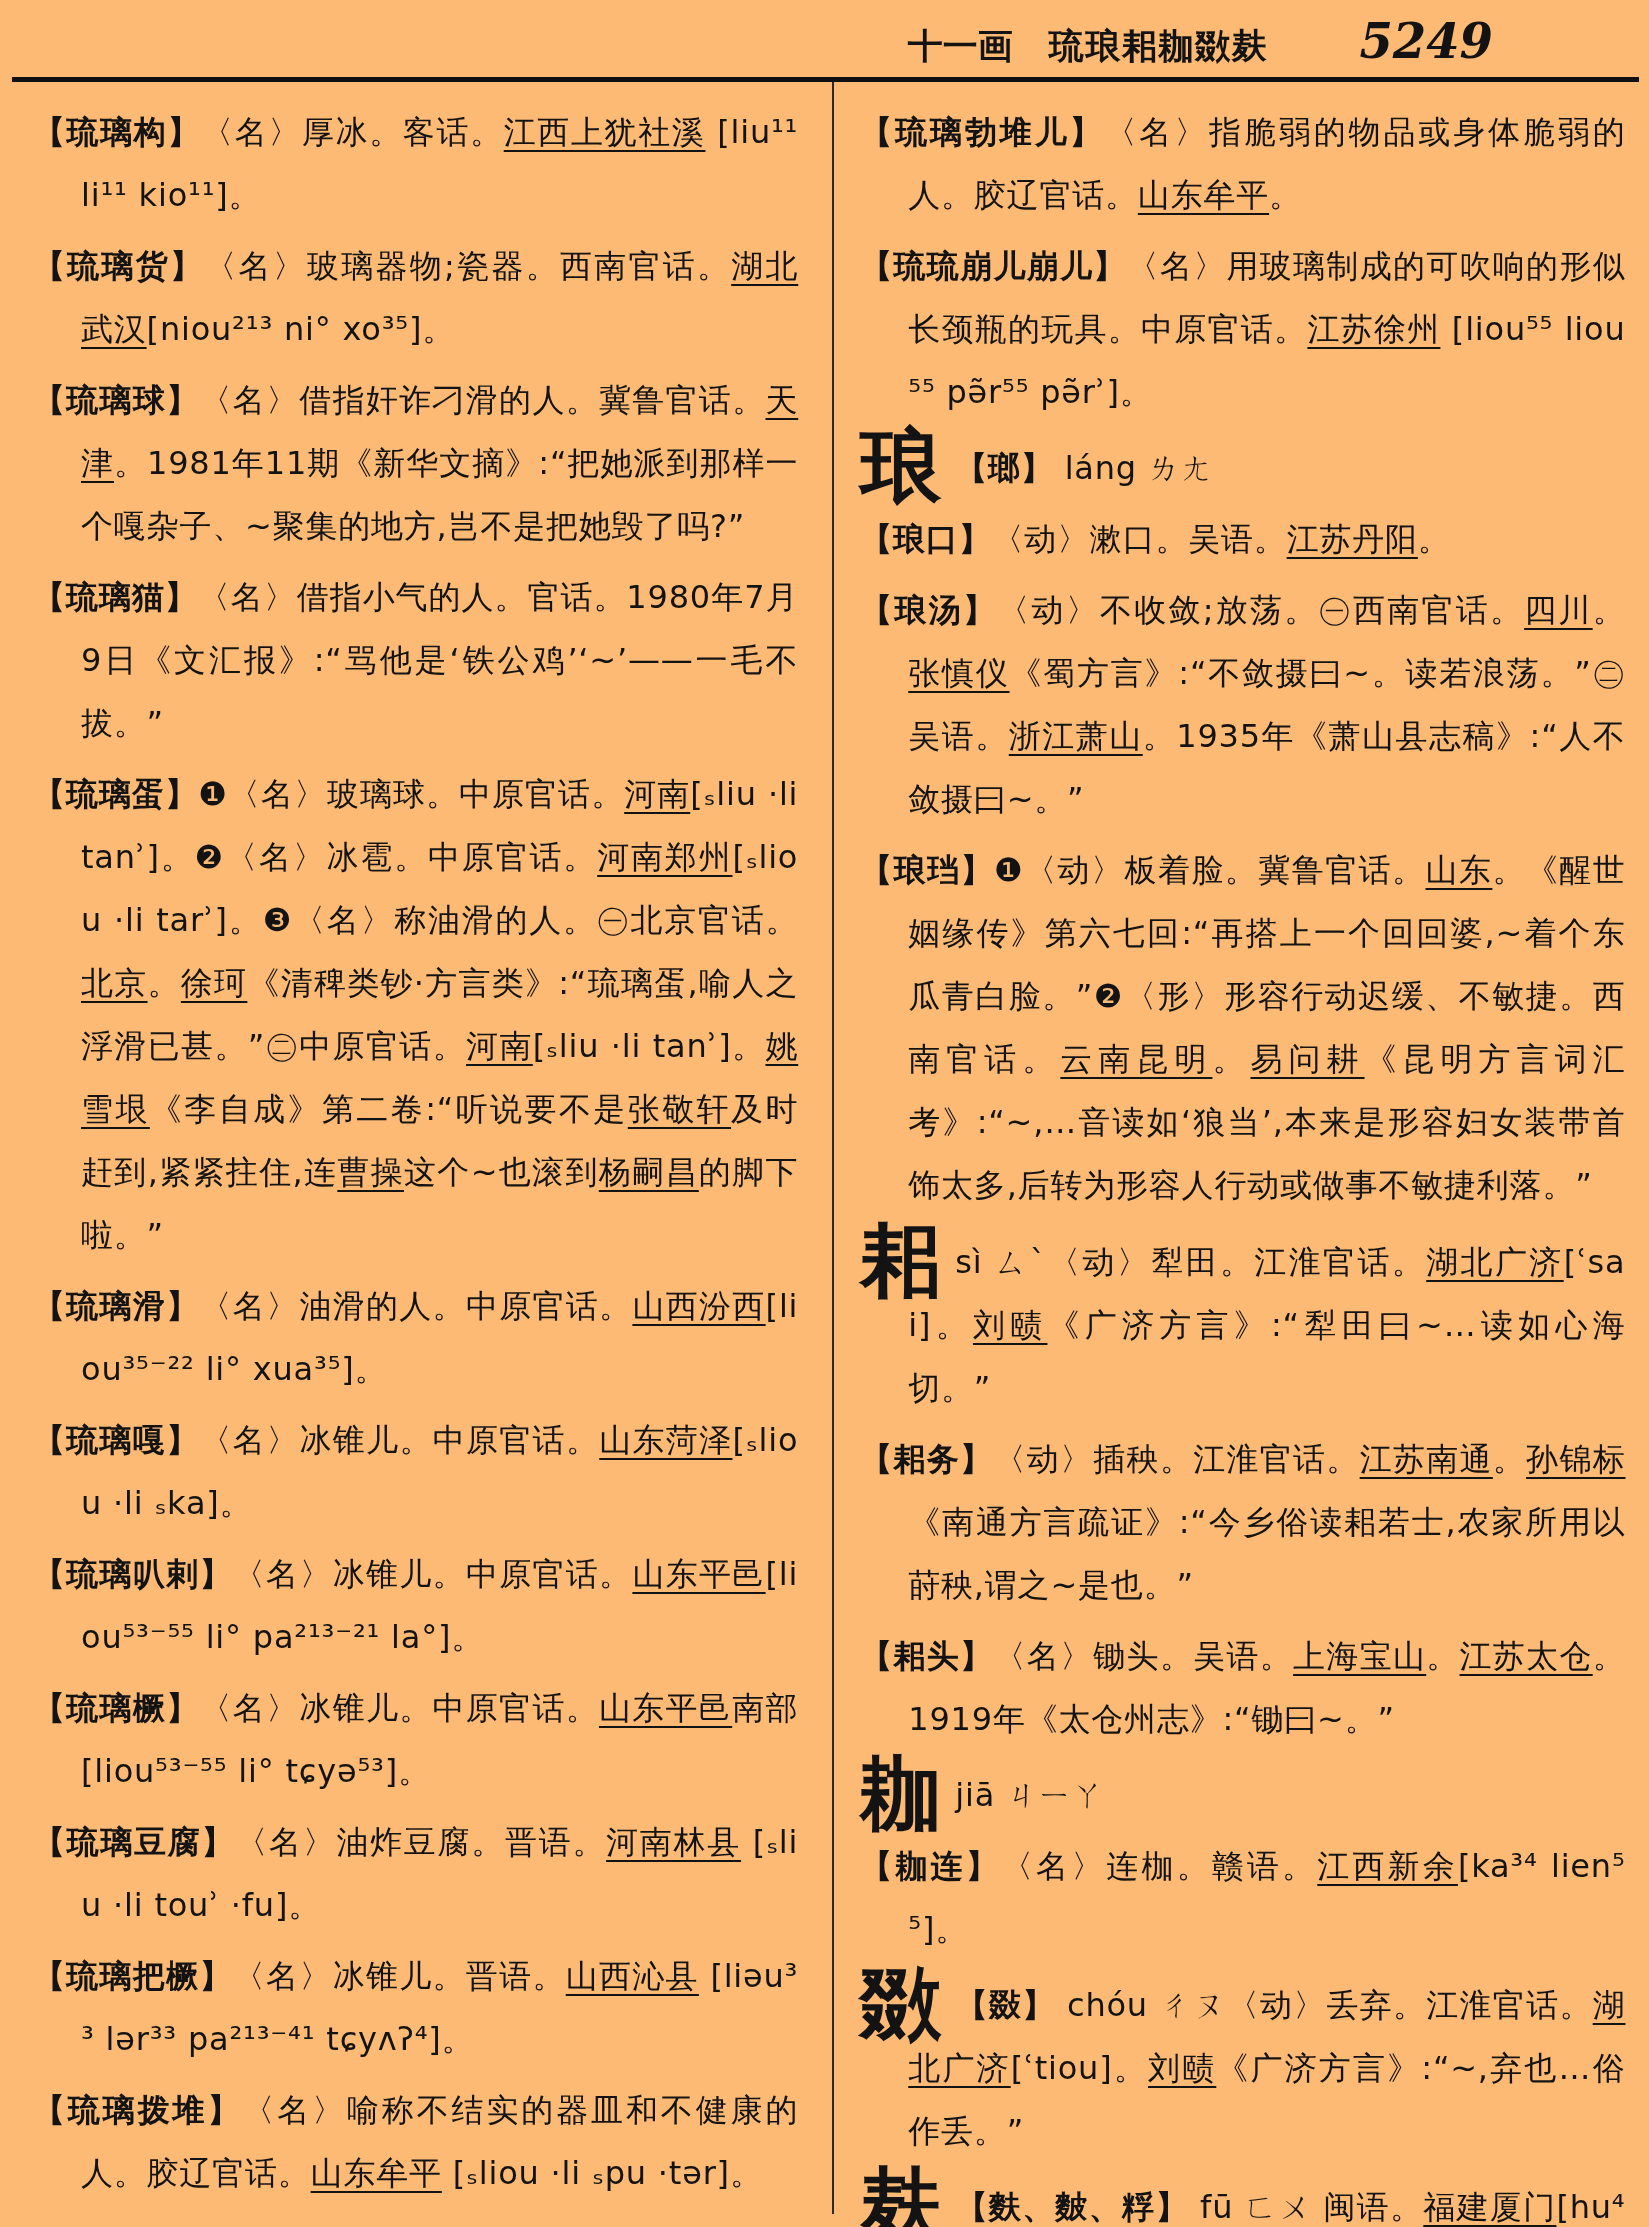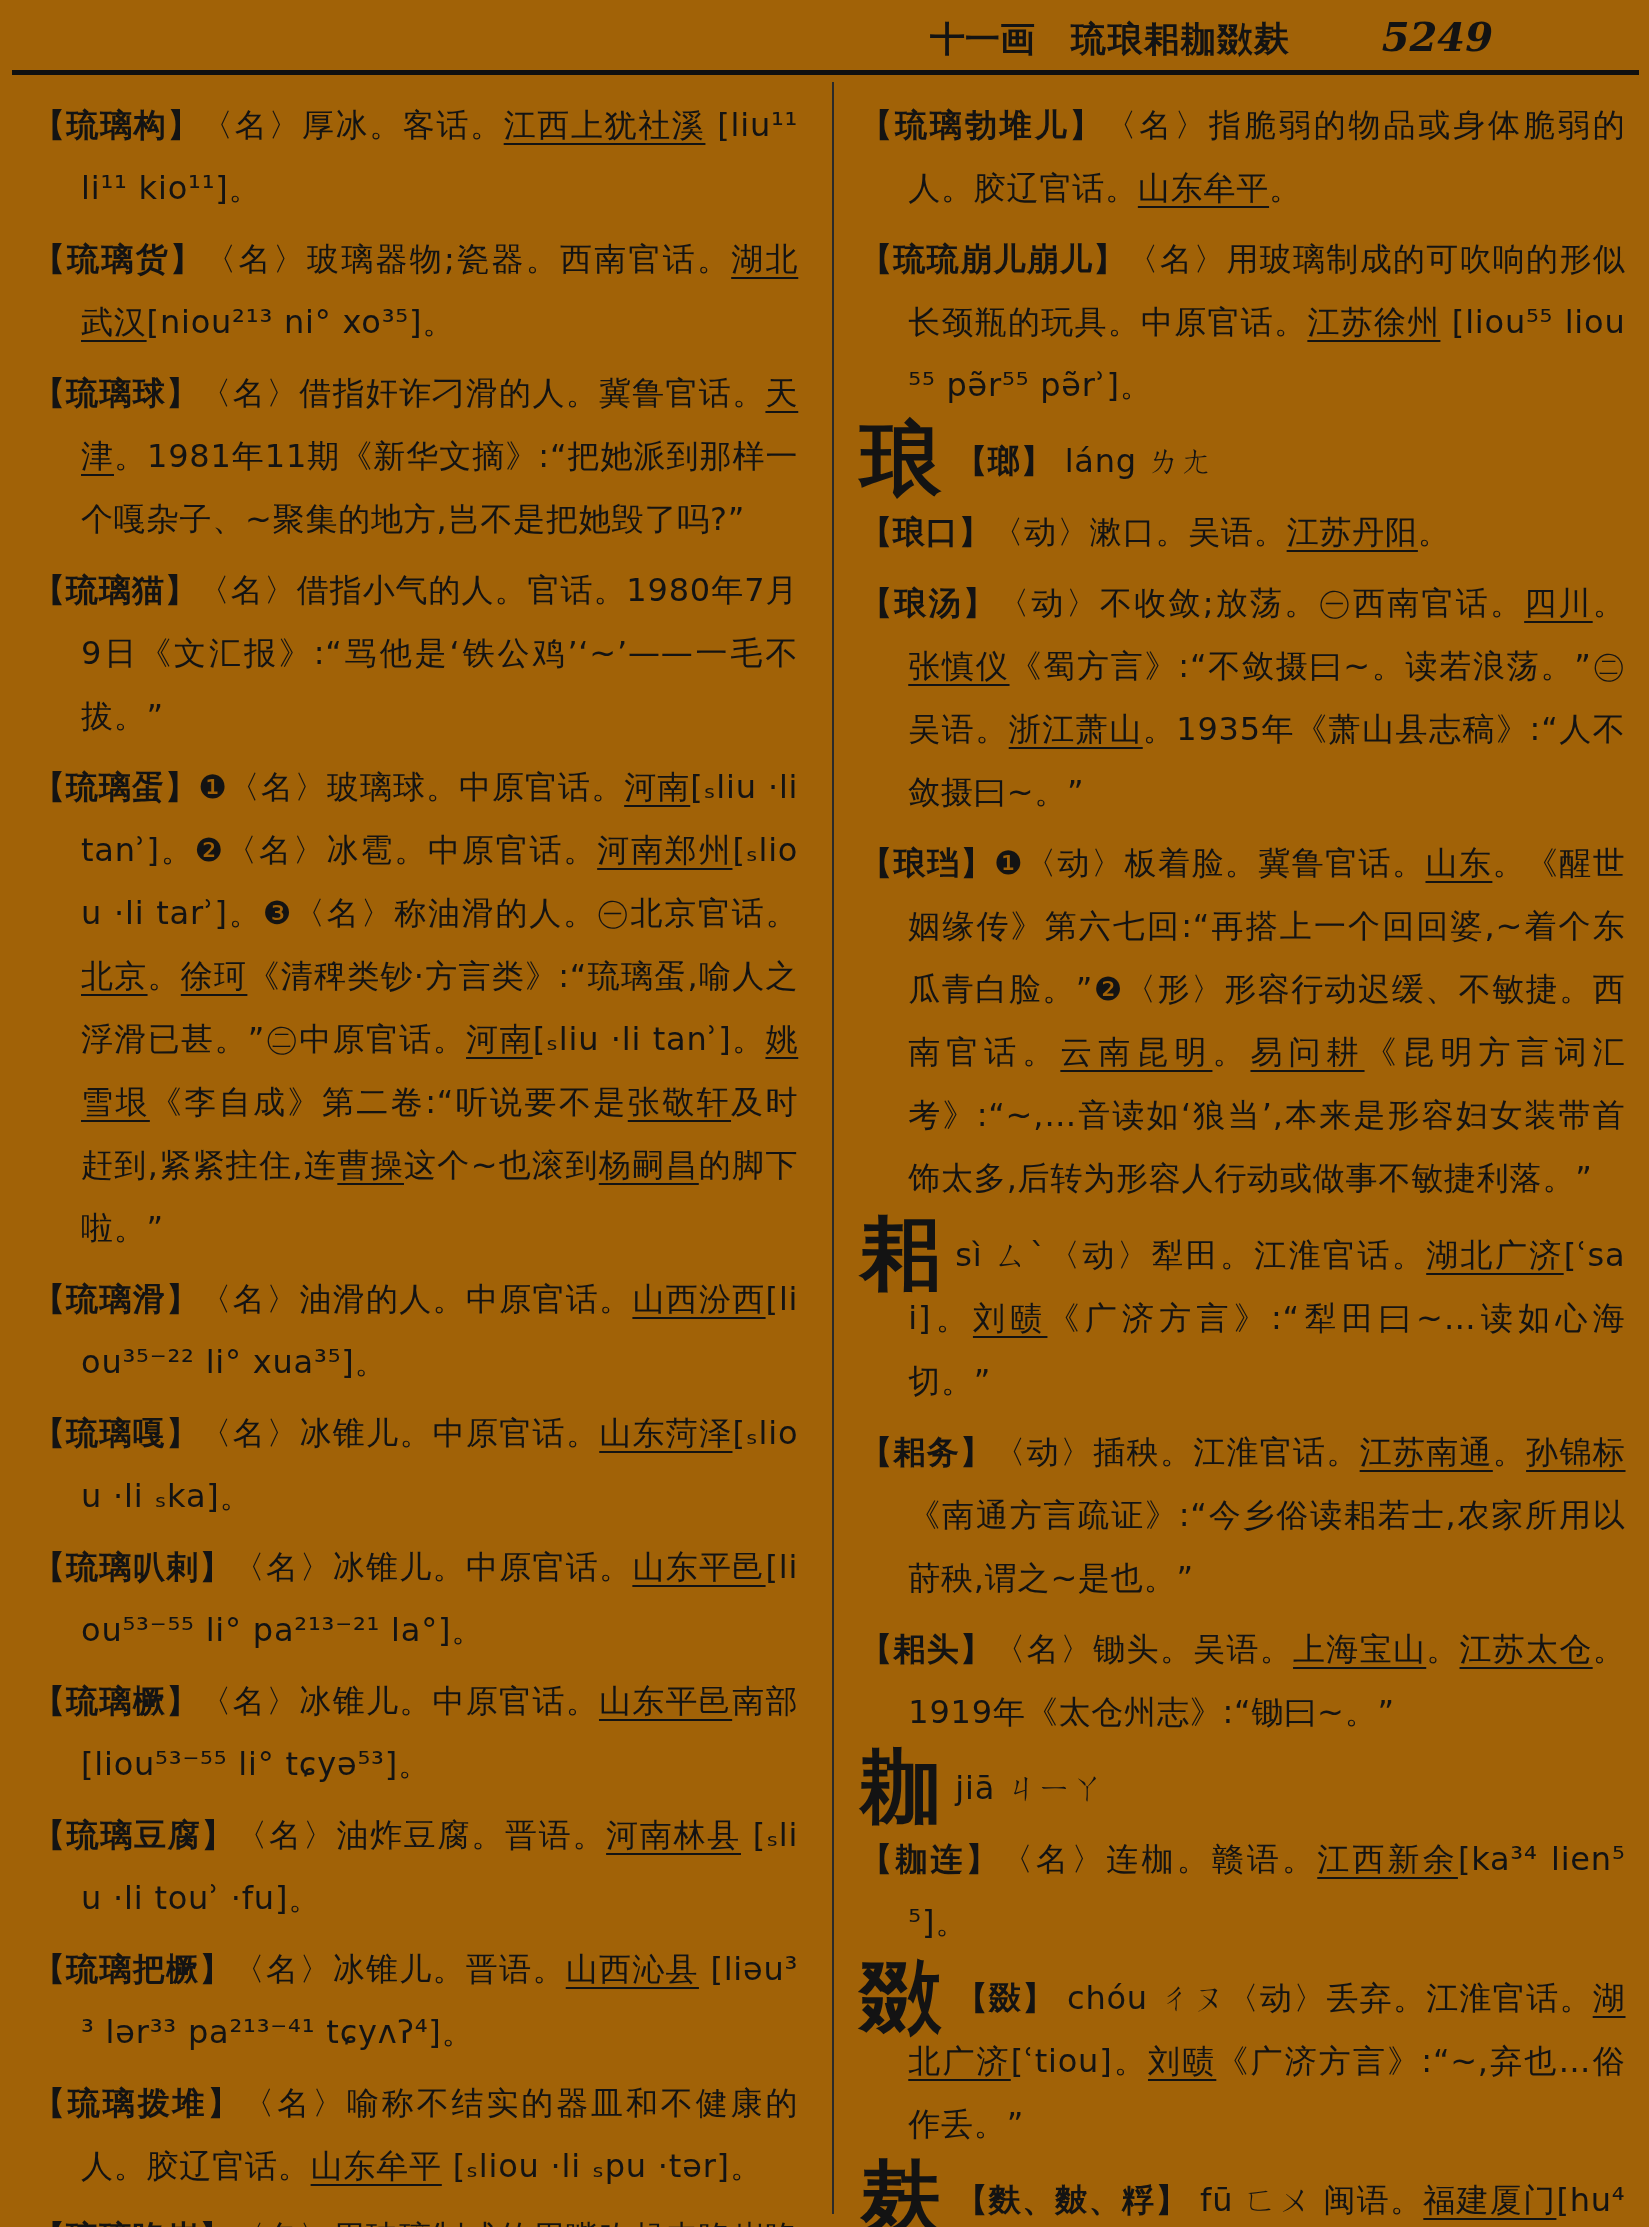--- a/index.html
+++ b/index.html
@@ -1,32 +1,32 @@
 <!DOCTYPE html>
 <html style="font-size:13.2px"><head>
 <meta charset="utf-8">
 <style>
   html,body{margin:0;padding:0;background:#e8e8e4;}
   .page{
     width:1650px;height:2227px;
-    background:#a16207;color:#131313;
+    background:#fdba74;color:#131313;
     font-family:"DejaVu Sans","Liberation Sans",sans-serif;
     position:relative;overflow:hidden;
     box-sizing:border-box;
   }
   .header{
     display:flex;justify-content:flex-end;align-items:baseline;
     padding:13.2px 157px 6.6px 0;
     font-size:35px;font-weight:bold;
   }
   .header .sect{margin-right:36px;}
   .header .range{letter-spacing:1.6px;}
   .pageno{
     font-family:"DejaVu Serif","Liberation Serif",serif;
-    font-style:italic;font-size:40px;font-weight:bold;
+    font-style:italic;font-size:48px;font-weight:bold;
     margin-left:91px;
   }
   .rule{border:none;border-top:5.8px solid #101010;margin:0 11.5px;}
   .cols{display:flex;padding:11.5px 16.5px 0 25px;}
   .col{width:784px;}
   .col.left{margin-right:46px;}
   .divider{
     position:absolute;top:82px;bottom:13.2px;left:832px;
     width:1.6px;background:#2a2a2a;
   }

